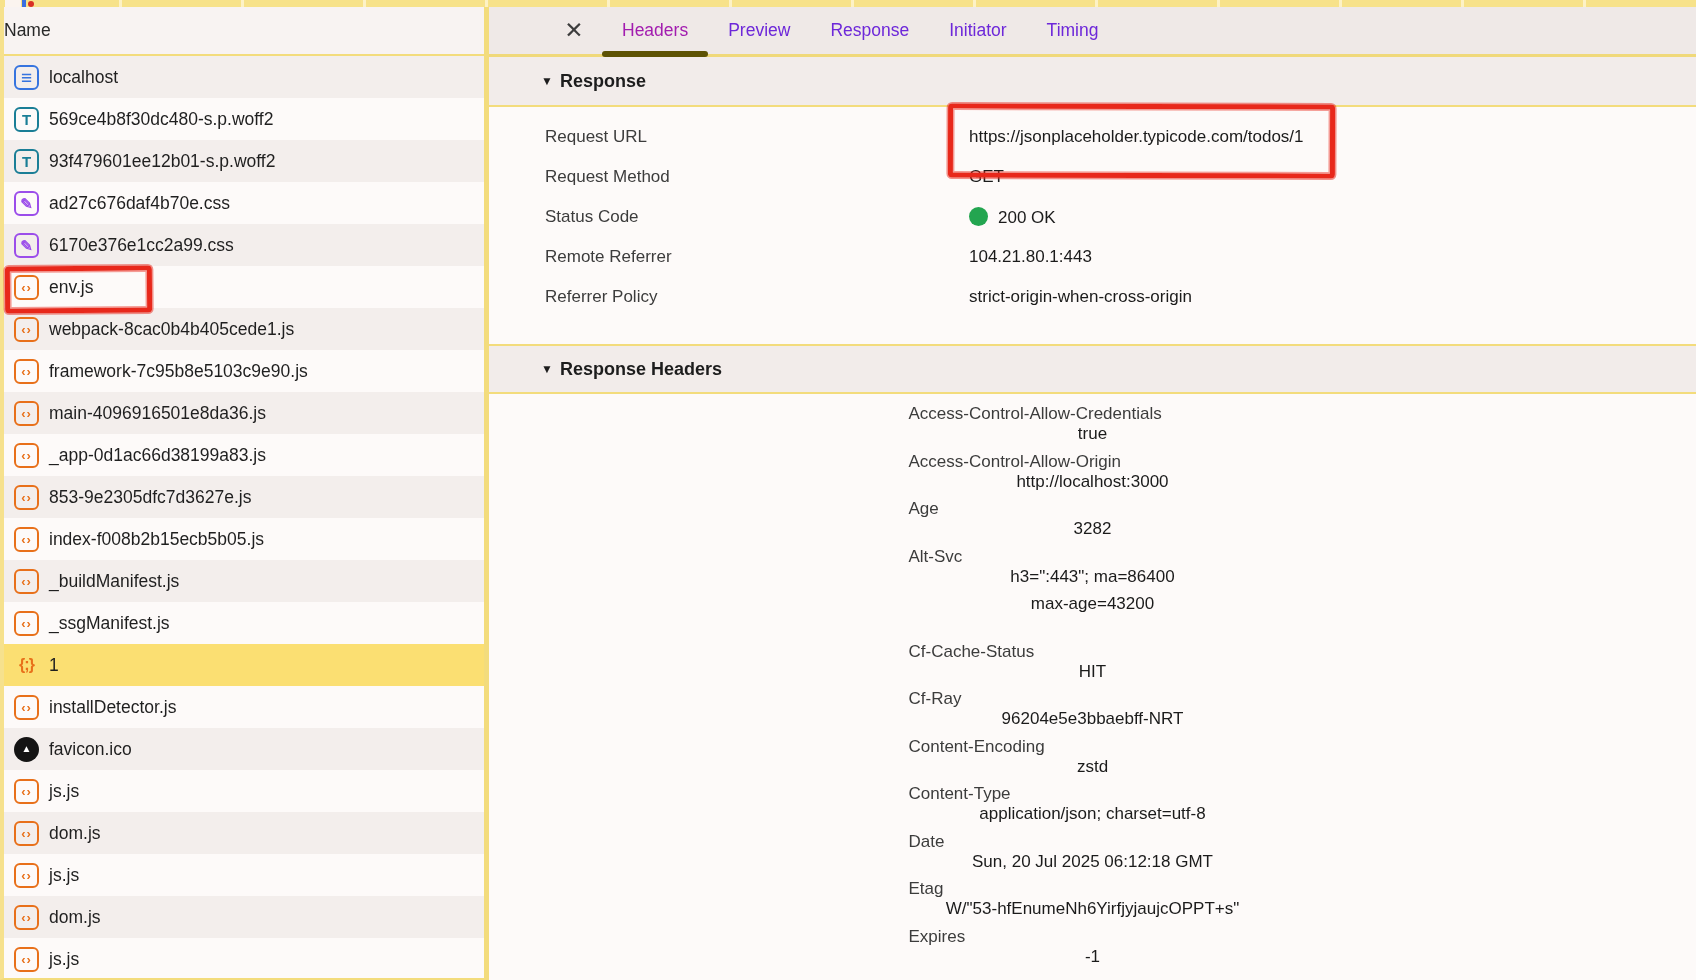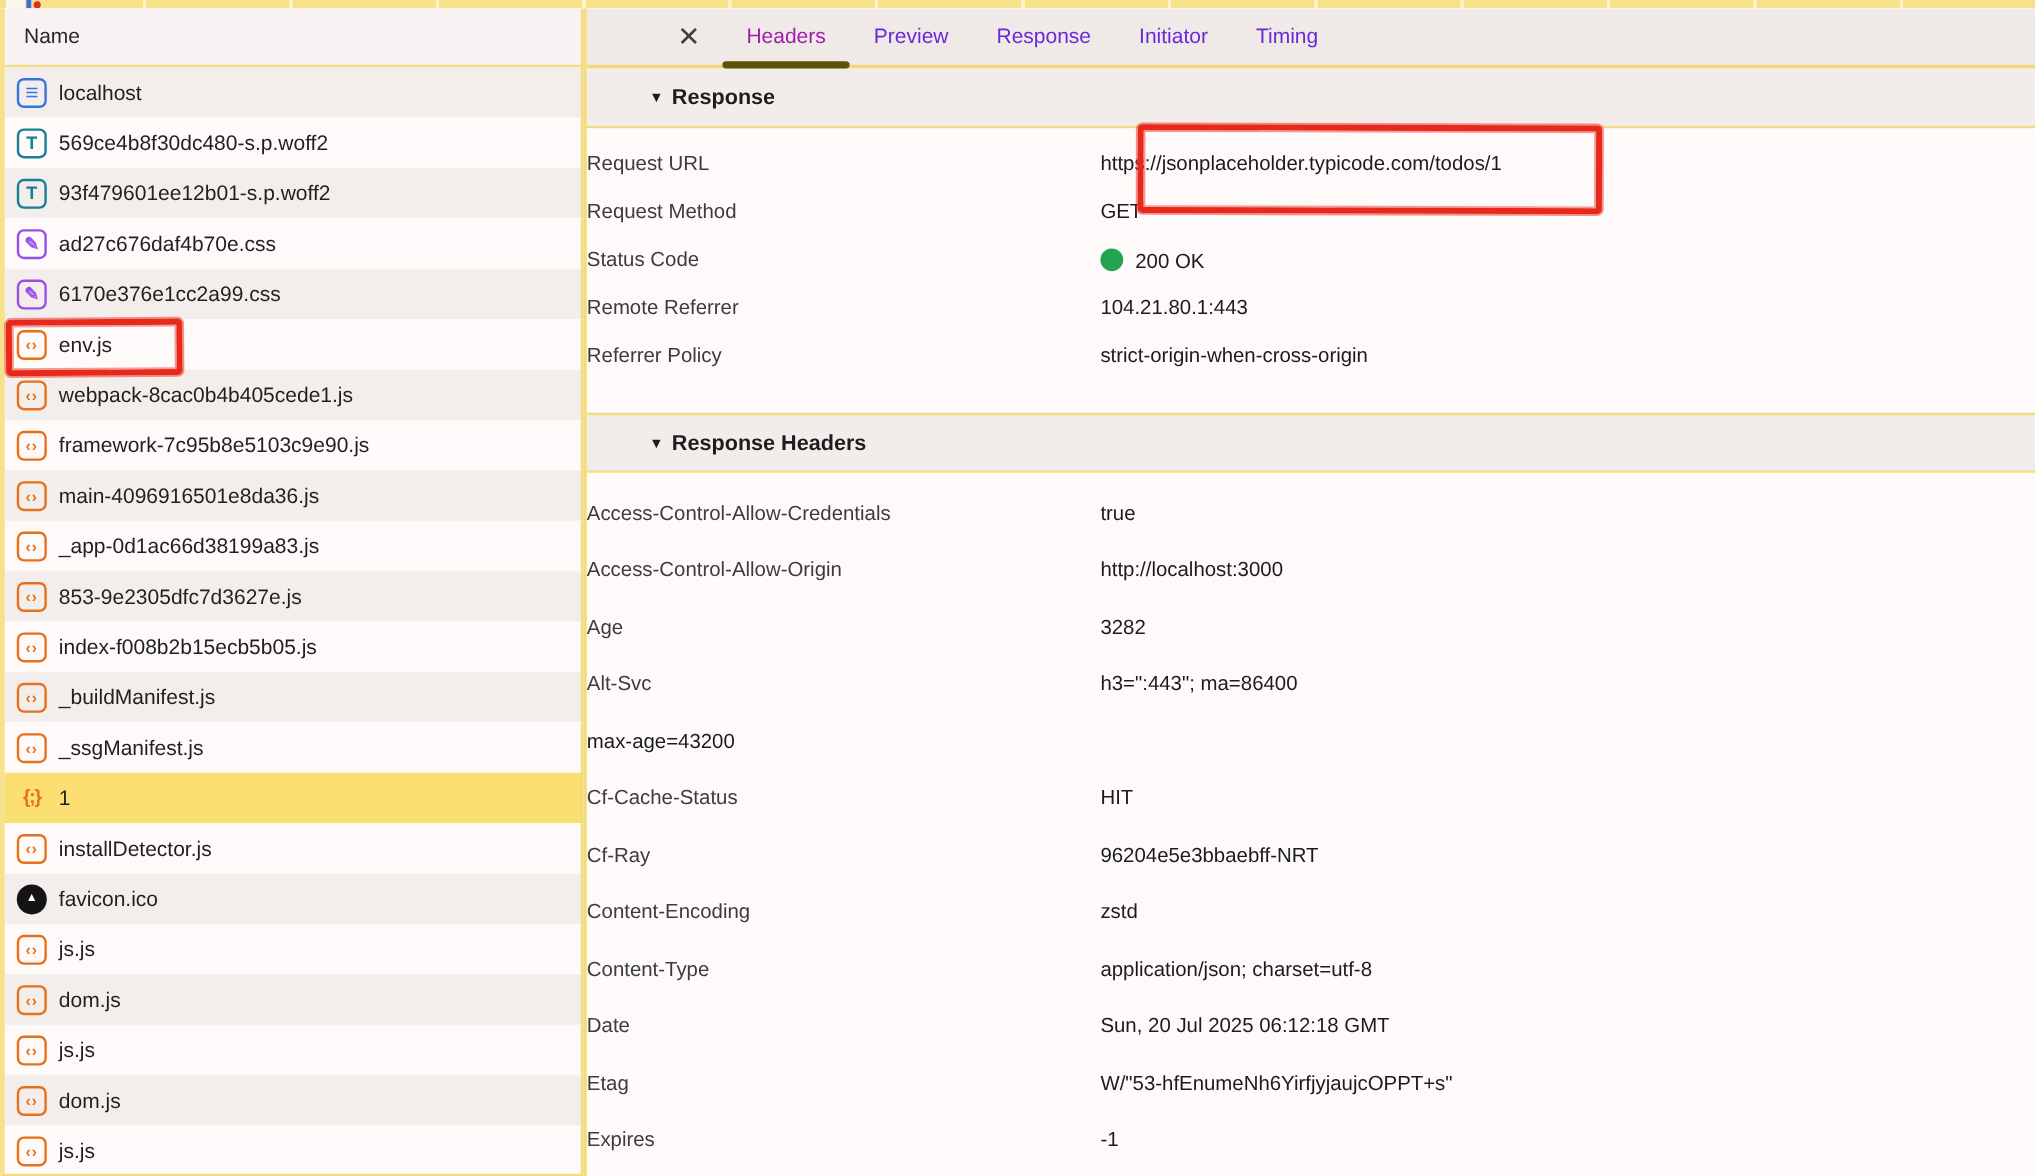--- a/index.html
+++ b/index.html
@@ -22,21 +22,21 @@
 
   
   .left-panel{
     position:absolute; left:0; top:7px; width:486px; height:973px;
     border-left:4px solid #f6e18d; border-bottom:2px solid #f3dc7c;
     background:#fdfaf9; overflow:hidden;
   }
   .list-header{
     height:49px; background:#f8f3f2;
     border-bottom:2px solid #f3dc7c; border-right:2px solid #f3dc7c;
-    display:flex; align-items:center; padding-left:16px;
+    display:flex; align-items:center; 
     font-size:17.5px; color:#282828;
   }
   .file-row{
     height:42px; display:flex; align-items:center;
     padding-left:10px; gap:10px; font-size:17.5px; color:#1f1f1f;
     border-right:2px solid #f3dc7c; background:#fdfaf9;
     white-space:nowrap; overflow:hidden;
   }
   .file-row.alt{background:#f3eeec;}
   .file-row.selected{background:#fbdf72;}
@@ -78,22 +78,22 @@
   }
   .section-header{
     height:50px; background:#f2ecea; border-bottom:2px solid #f3dc7c;
     display:flex; align-items:center; padding-left:52px;
     font-size:18px; font-weight:600; color:#1d1d1d; gap:7px;
   }
   .section-header .tri{font-size:12px; color:#1d1d1d;}
   .section-rows{padding-top:10px; padding-bottom:12px; background:#fdfaf9;}
   .kv-row{display:flex; align-items:center; font-size:17px;}
   .kv-row.general{height:40px;}
-  .kv-row.resp{height:47.5px;}
-  .kv-label{width:428px; color:#3c3c3c; flex:none;}
+  .kv-row.resp{height:47.5px;flex-direction:column;}
+  .kv-label{width:480px; padding-left:56px; color:#3c3c3c; flex:none;}
   .kv-value{color:#1b1b1b; white-space:nowrap;}
   .status-dot{
     display:inline-block; width:19px; height:19px; border-radius:50%;
     background:#23a550; margin-right:10px; vertical-align:-3px;
   }
   .section-gap{height:15px; background:#fdfaf9;}
   .rh-header{border-top:2px solid #f3dc7c;}
 
   
   .crayon{

